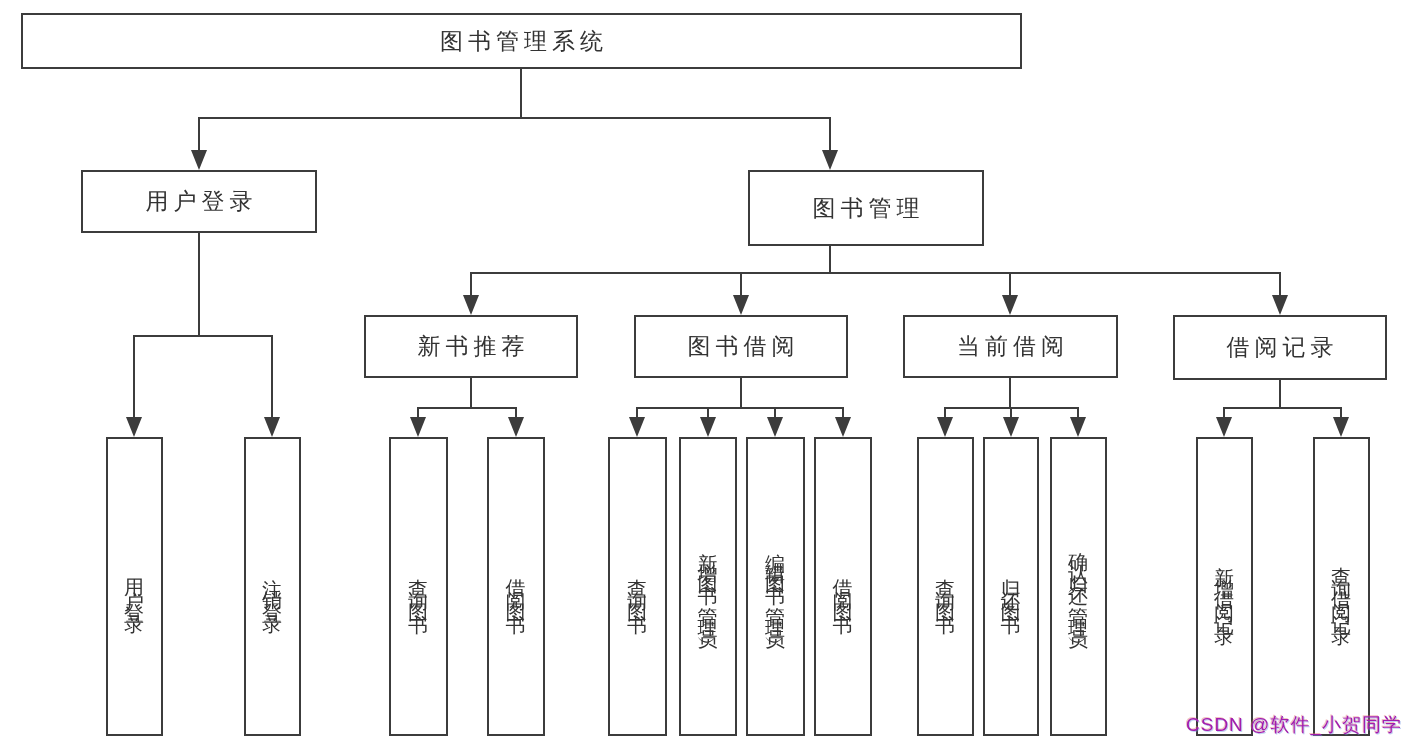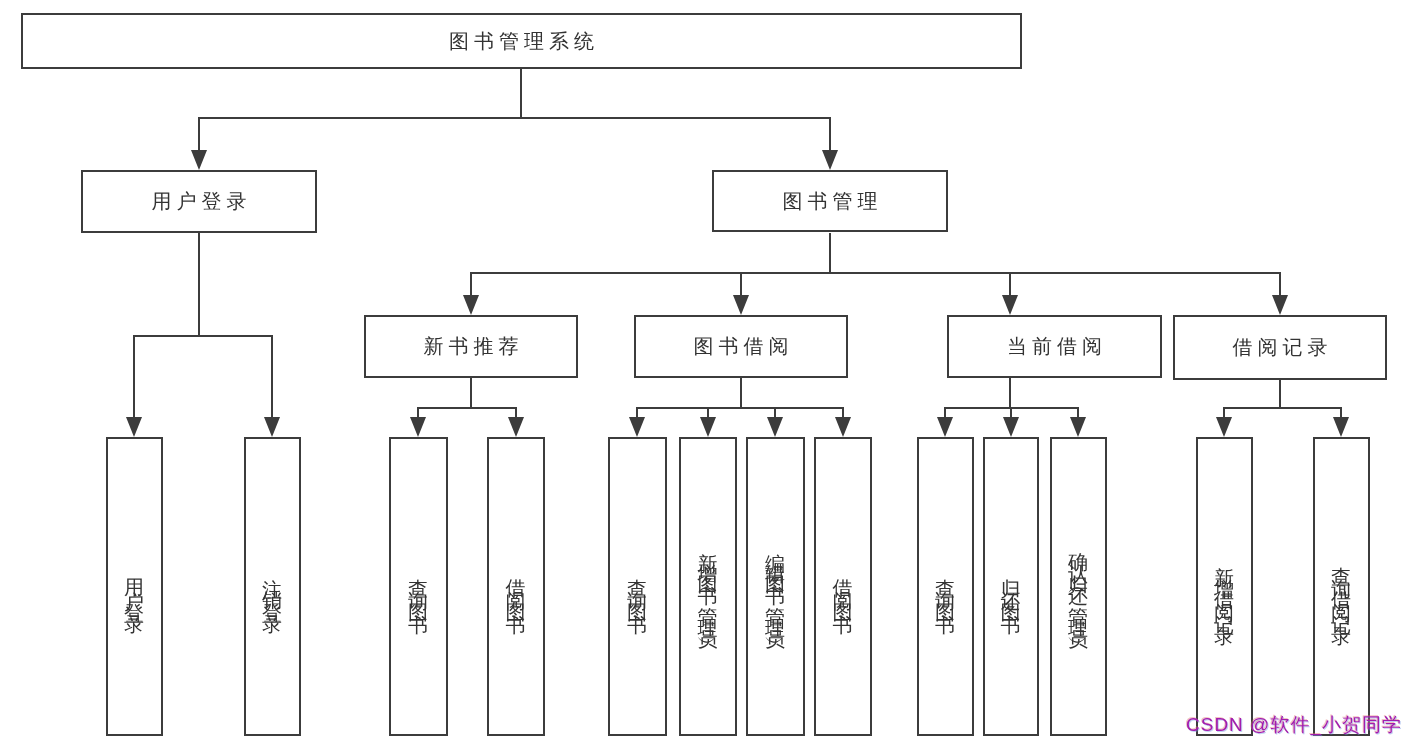--- a/index.html
+++ b/index.html
@@ -22,21 +22,21 @@
     box-sizing: border-box;
     border: 2px solid #3c3c3c;
     background: #ffffff;
     color: #333333;
     display: flex;
     align-items: center;
     justify-content: center;
     z-index: 2;
   }
   .hlabel {
-    font-size: 20px;
+    font-size: 23px;
     letter-spacing: 5px;
     text-indent: 5px;
     white-space: nowrap;
   }
   .vlabel {
     writing-mode: vertical-rl;
     text-orientation: mixed;
     font-size: 20px;
     line-height: 20px;
     letter-spacing: 12px;
@@ -93,31 +93,31 @@
     </g>
   </svg>
 
   <div class="box" style="left:21px; top:13px; width:1001px; height:56px;">
     <span class="hlabel">图书管理系统</span>
   </div>
 
   <div class="box" style="left:81px; top:170px; width:236px; height:63px;">
     <span class="hlabel">用户登录</span>
   </div>
-  <div class="box" style="left:712px; top:170px; width:236px; height:62px;">
+  <div class="box" style="left:748px; top:170px; width:236px; height:76px;">
     <span class="hlabel">图书管理</span>
   </div>
 
   <div class="box" style="left:364px; top:315px; width:214px; height:63px;">
     <span class="hlabel">新书推荐</span>
   </div>
   <div class="box" style="left:634px; top:315px; width:214px; height:63px;">
     <span class="hlabel">图书借阅</span>
   </div>
-  <div class="box" style="left:903px; top:315px; width:215px; height:63px;margin-left:44px;">
+  <div class="box" style="left:903px; top:315px; width:215px; height:63px;">
     <span class="hlabel">当前借阅</span>
   </div>
   <div class="box" style="left:1173px; top:315px; width:214px; height:65px;">
     <span class="hlabel">借阅记录</span>
   </div>
 
   <div class="box" style="left:106px; top:437px; width:57px; height:299px;">
     <span class="vlabel">用户登录</span>
   </div>
   <div class="box" style="left:244px; top:437px; width:57px; height:299px;">

